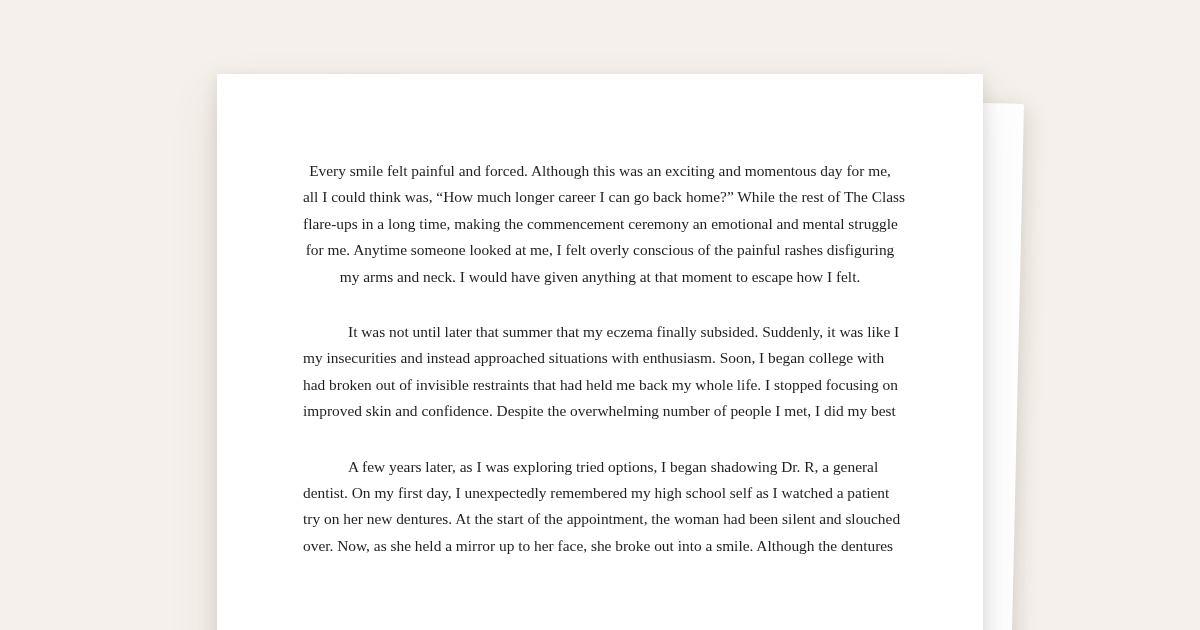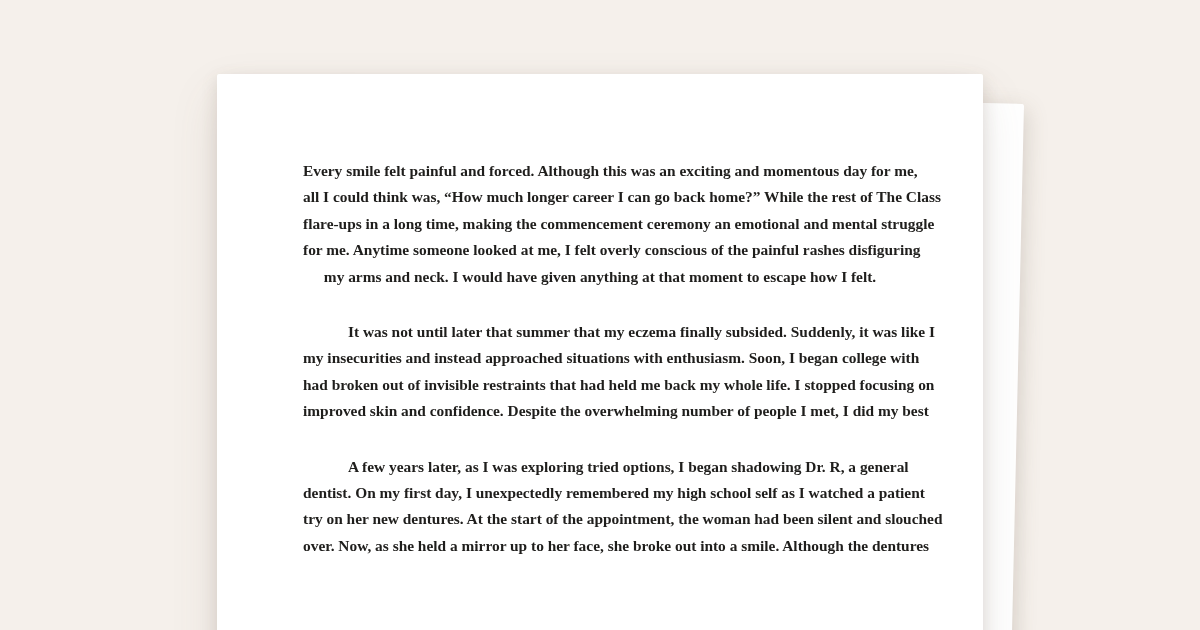--- a/index.html
+++ b/index.html
@@ -47,33 +47,33 @@
     color: #1f1e1c;
   }
   .para {
     margin: 0 0 29px 0;
   }
   .para:last-child {
     margin-bottom: 0;
   }
   .line {
     white-space: nowrap;
-    text-align: right;
+    text-align: left;
   }
   .para.center .line {
     text-align: center;
   }
   .line.indent {
     padding-left: 45px;
   }
 </style>
 </head>
 <body>
 
-<div class="stage" style="background: rgb(245, 240, 235); font-weight: bold;">
+<div class="stage" style="background: rgb(245, 240, 235);">
   <div class="page page-back" style="background: rgb(255, 255, 255);"></div>
   <div class="page page-front" style="background: rgb(255, 255, 255);">
     <div class="essay" style="color: rgb(31, 30, 28);">
         <div class="para center">
           <div class="line">Every smile felt painful and forced. Although this was an exciting and momentous day for me,</div>
           <div class="line">all I could think was, “How much longer career I can go back home?” While the rest of The Class</div>
           <div class="line">flare-ups in a long time, making the commencement ceremony an emotional and mental struggle</div>
           <div class="line">for me. Anytime someone looked at me, I felt overly conscious of the painful rashes disfiguring</div>
           <div class="line">my arms and neck. I would have given anything at that moment to escape how I felt.</div>
         </div>

